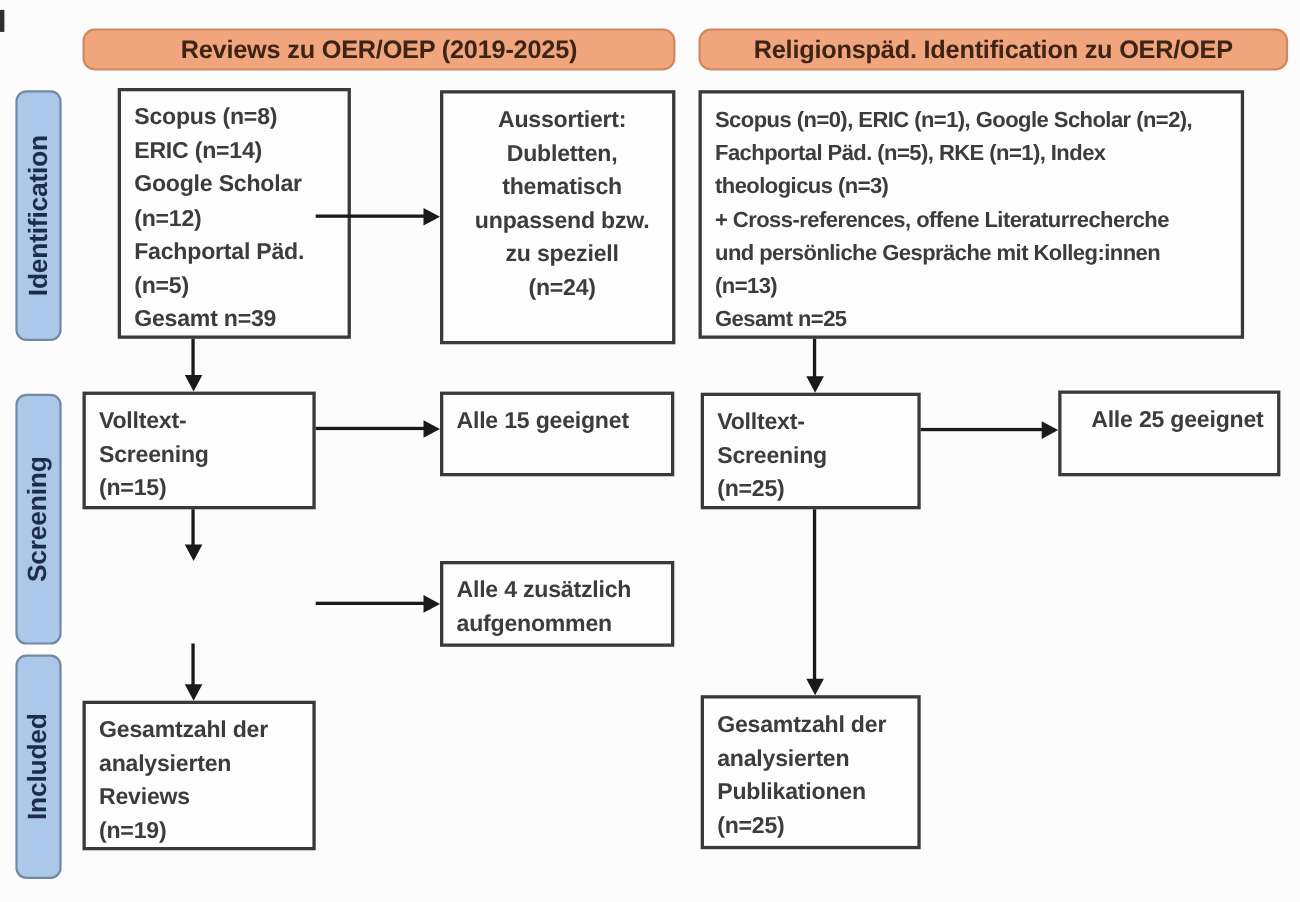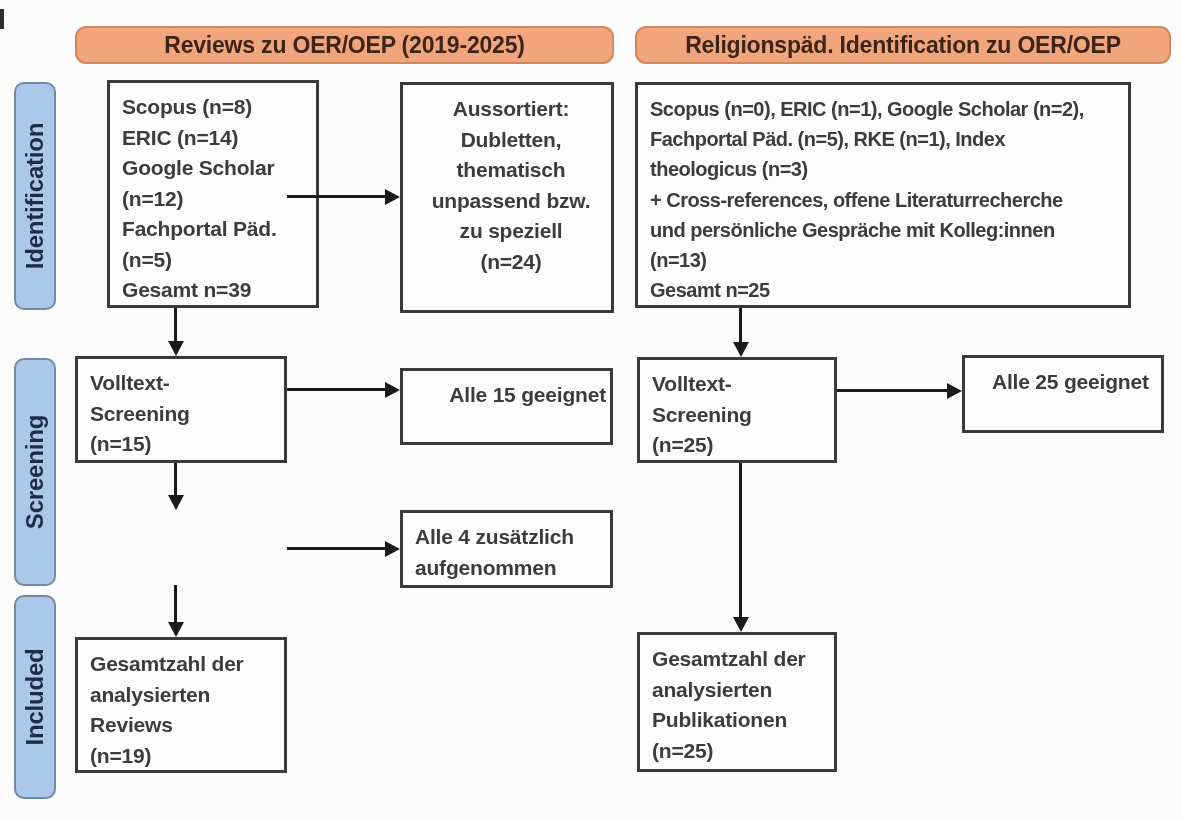--- a/index.html
+++ b/index.html
@@ -86,21 +86,21 @@
 Gesamt n=39</div>
   <div class="flow-box" style="left:400px;top:82px;width:214px;height:231px;text-align:center;">Aussortiert:
 Dubletten,
 thematisch
 unpassend bzw.
 zu speziell
 (n=24)</div>
   <div class="flow-box" style="left:75px;top:356px;width:212px;height:107px;">Volltext-
 Screening
 (n=15)</div>
-  <div class="flow-box" style="left:400px;top:368px;width:213px;height:77px;text-align:right;">Alle 15 geeignet</div>
+  <div class="flow-box" style="left:400px;top:356px;width:213px;height:77px;">Alle 15 geeignet</div>
   <div class="flow-box" style="left:400px;top:510px;width:213px;height:78px;">Alle 4 zusätzlich
 aufgenommen</div>
   <div class="flow-box" style="left:75px;top:637px;width:212px;height:136px;">Gesamtzahl der
 analysierten
 Reviews
 (n=19)</div>
 
   <div class="flow-box condensed" style="left:635px;top:82px;width:496px;height:226px;">Scopus (n=0), ERIC (n=1), Google Scholar (n=2),
 Fachportal Päd. (n=5), RKE (n=1), Index
 theologicus (n=3)

